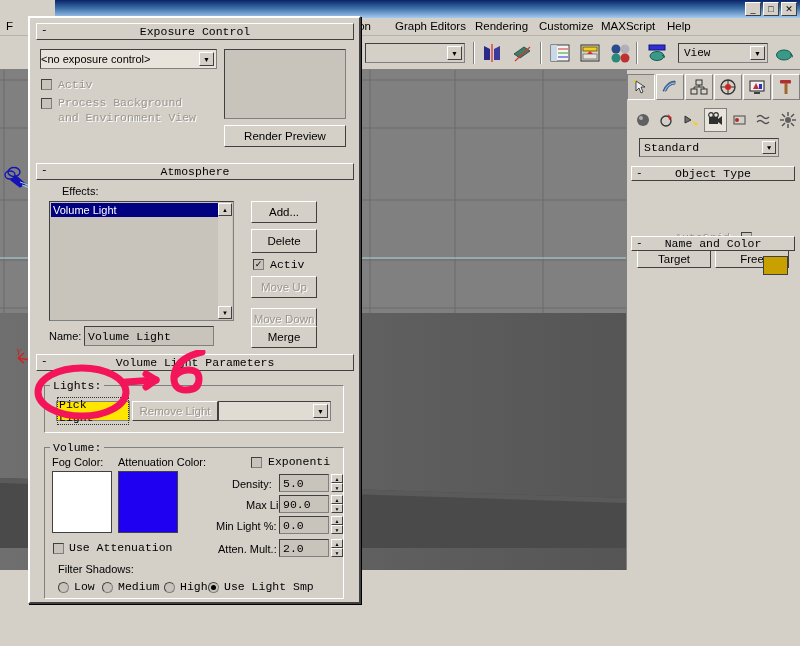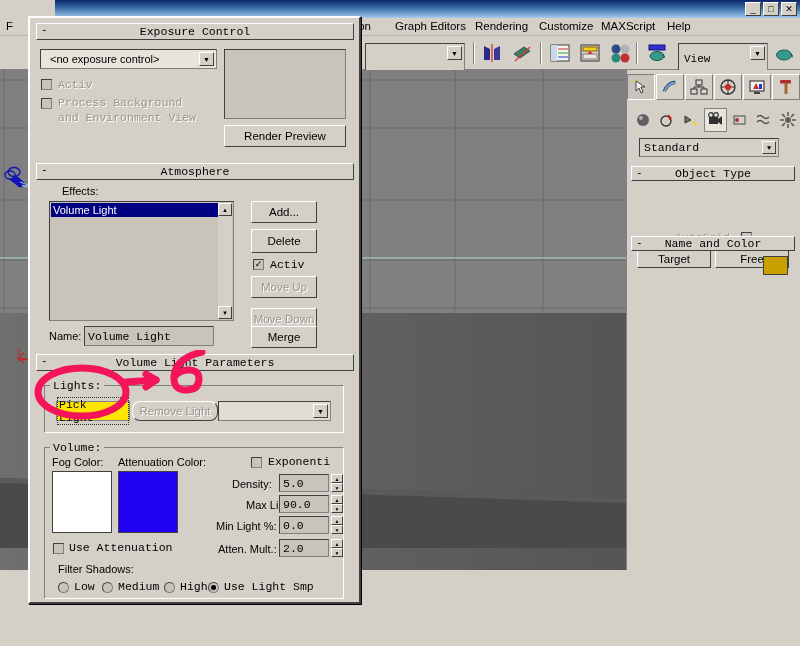--- a/index.html
+++ b/index.html
@@ -42,21 +42,21 @@
   .tb-icon {
     position: absolute; top: 5px; width: 24px; height: 24px;
     display: flex; align-items: center; justify-content: center;
   }
   .tb-sep { position: absolute; top: 6px; width: 2px; height: 22px;
     border-left: 1px solid #808080; border-right: 1px solid #fff; }
 
   .tb-combo {
     position: absolute; background: #d4d0c8;
     border: 1px solid #808080; border-top-color:#404040; border-left-color:#404040;
-    height: 32px; top: 7px; display: flex; align-items: center;
+    height: 20px; top: 7px; display: flex; align-items: center;
   }
   .tb-combo span { padding-left: 5px; font-family: "Liberation Mono", monospace; font-size: 11px; }
   .tb-combo .arrow {
     position: absolute; right: 2px; top: 2px; width: 15px; height: 14px;
     background: #d4d0c8; border: 1px solid #fff;
     border-right-color:#404040; border-bottom-color:#404040;
     display:flex; align-items:center; justify-content:center; font-size: 7px;
   }
 
   
@@ -582,21 +582,21 @@
   <div id="dialog">
 
     <div style="position:absolute; left:6px; top:5px; width:318px;">
       <div class="rollup-hdr" style="height:17px;">
         <span class="minus">-</span>
         <span>Exposure Control</span>
       </div>
       <div style="position:relative; height:120px;">
 
         <div style="position:absolute; left:4px; top:9px; width:177px; height:20px; background:#e8e4dc; border:1px solid #808080; border-top-color:#404040; border-left-color:#404040; display:flex; align-items:center;">
-          <span class="lbl" style="padding-left:9px;">&lt;no exposure control&gt;</span>
+          <span class="lbl" style="padding-left:0;">&lt;no exposure control&gt;</span>
           <div style="position:absolute; right:2px; top:2px; width:15px; height:14px; background:#d4d0c8; border:1px solid #fff; border-right-color:#404040; border-bottom-color:#404040; display:flex; align-items:center; justify-content:center; font-size:7px;">▼</div>
         </div>
 
         <div class="cb" style="position:absolute; left:5px; top:39px;"></div>
         <span class="lbl-m lbl-dim" style="position:absolute; left:22px; top:38px;">Activ</span>
 
         <div class="cb" style="position:absolute; left:5px; top:58px;"></div>
         <span class="lbl-m lbl-dim" style="position:absolute; left:22px; top:56px;">Process Background</span>
         <span class="lbl-m lbl-dim" style="position:absolute; left:22px; top:71px;">and Environment View</span>
 
@@ -643,21 +643,21 @@
         <span>Volume Light Parameters</span>
       </div>
       <div style="position:relative; height:232px;">
 
         <div class="group-box" style="left:8px; top:14px; width:300px; height:48px;">
           <span class="group-title">Lights:</span>
         </div>
         <div style="position:absolute; left:20px; top:30px; width:74px; height:20px; background:#ffe600; border:1px solid #808080; display:flex; align-items:center; justify-content:center; font-family:'Liberation Mono', monospace; font-size:11.5px;">
           <span style="border:1px dotted #303030; padding:0 1px;">Pick Light</span>
         </div>
-        <div class="m-btn disabled" style="position:absolute; left:96px; top:30px; width:86px; height:20px;border-radius:8px;">Remove Light</div>
+        <div class="m-btn disabled" style="position:absolute; left:96px; top:30px; width:86px; height:20px;">Remove Light</div>
         <div style="position:absolute; left:182px; top:30px; width:113px; height:20px; background:#e0dcd4; border:1px solid #808080; border-top-color:#404040; border-left-color:#404040;">
           <span class="lbl" style="position:absolute; left:3px; top:2px;"></span>
           <div style="position:absolute; right:2px; top:2px; width:15px; height:14px; background:#d4d0c8; border:1px solid #fff; border-right-color:#404040; border-bottom-color:#404040; display:flex; align-items:center; justify-content:center; font-size:7px;">▼</div>
         </div>
 
         <div class="group-box" style="left:8px; top:76px; width:300px; height:152px;">
           <span class="group-title">Volume:</span>
         </div>
 
         <span class="lbl" style="position:absolute; left:16px; top:85px;">Fog Color:</span>

